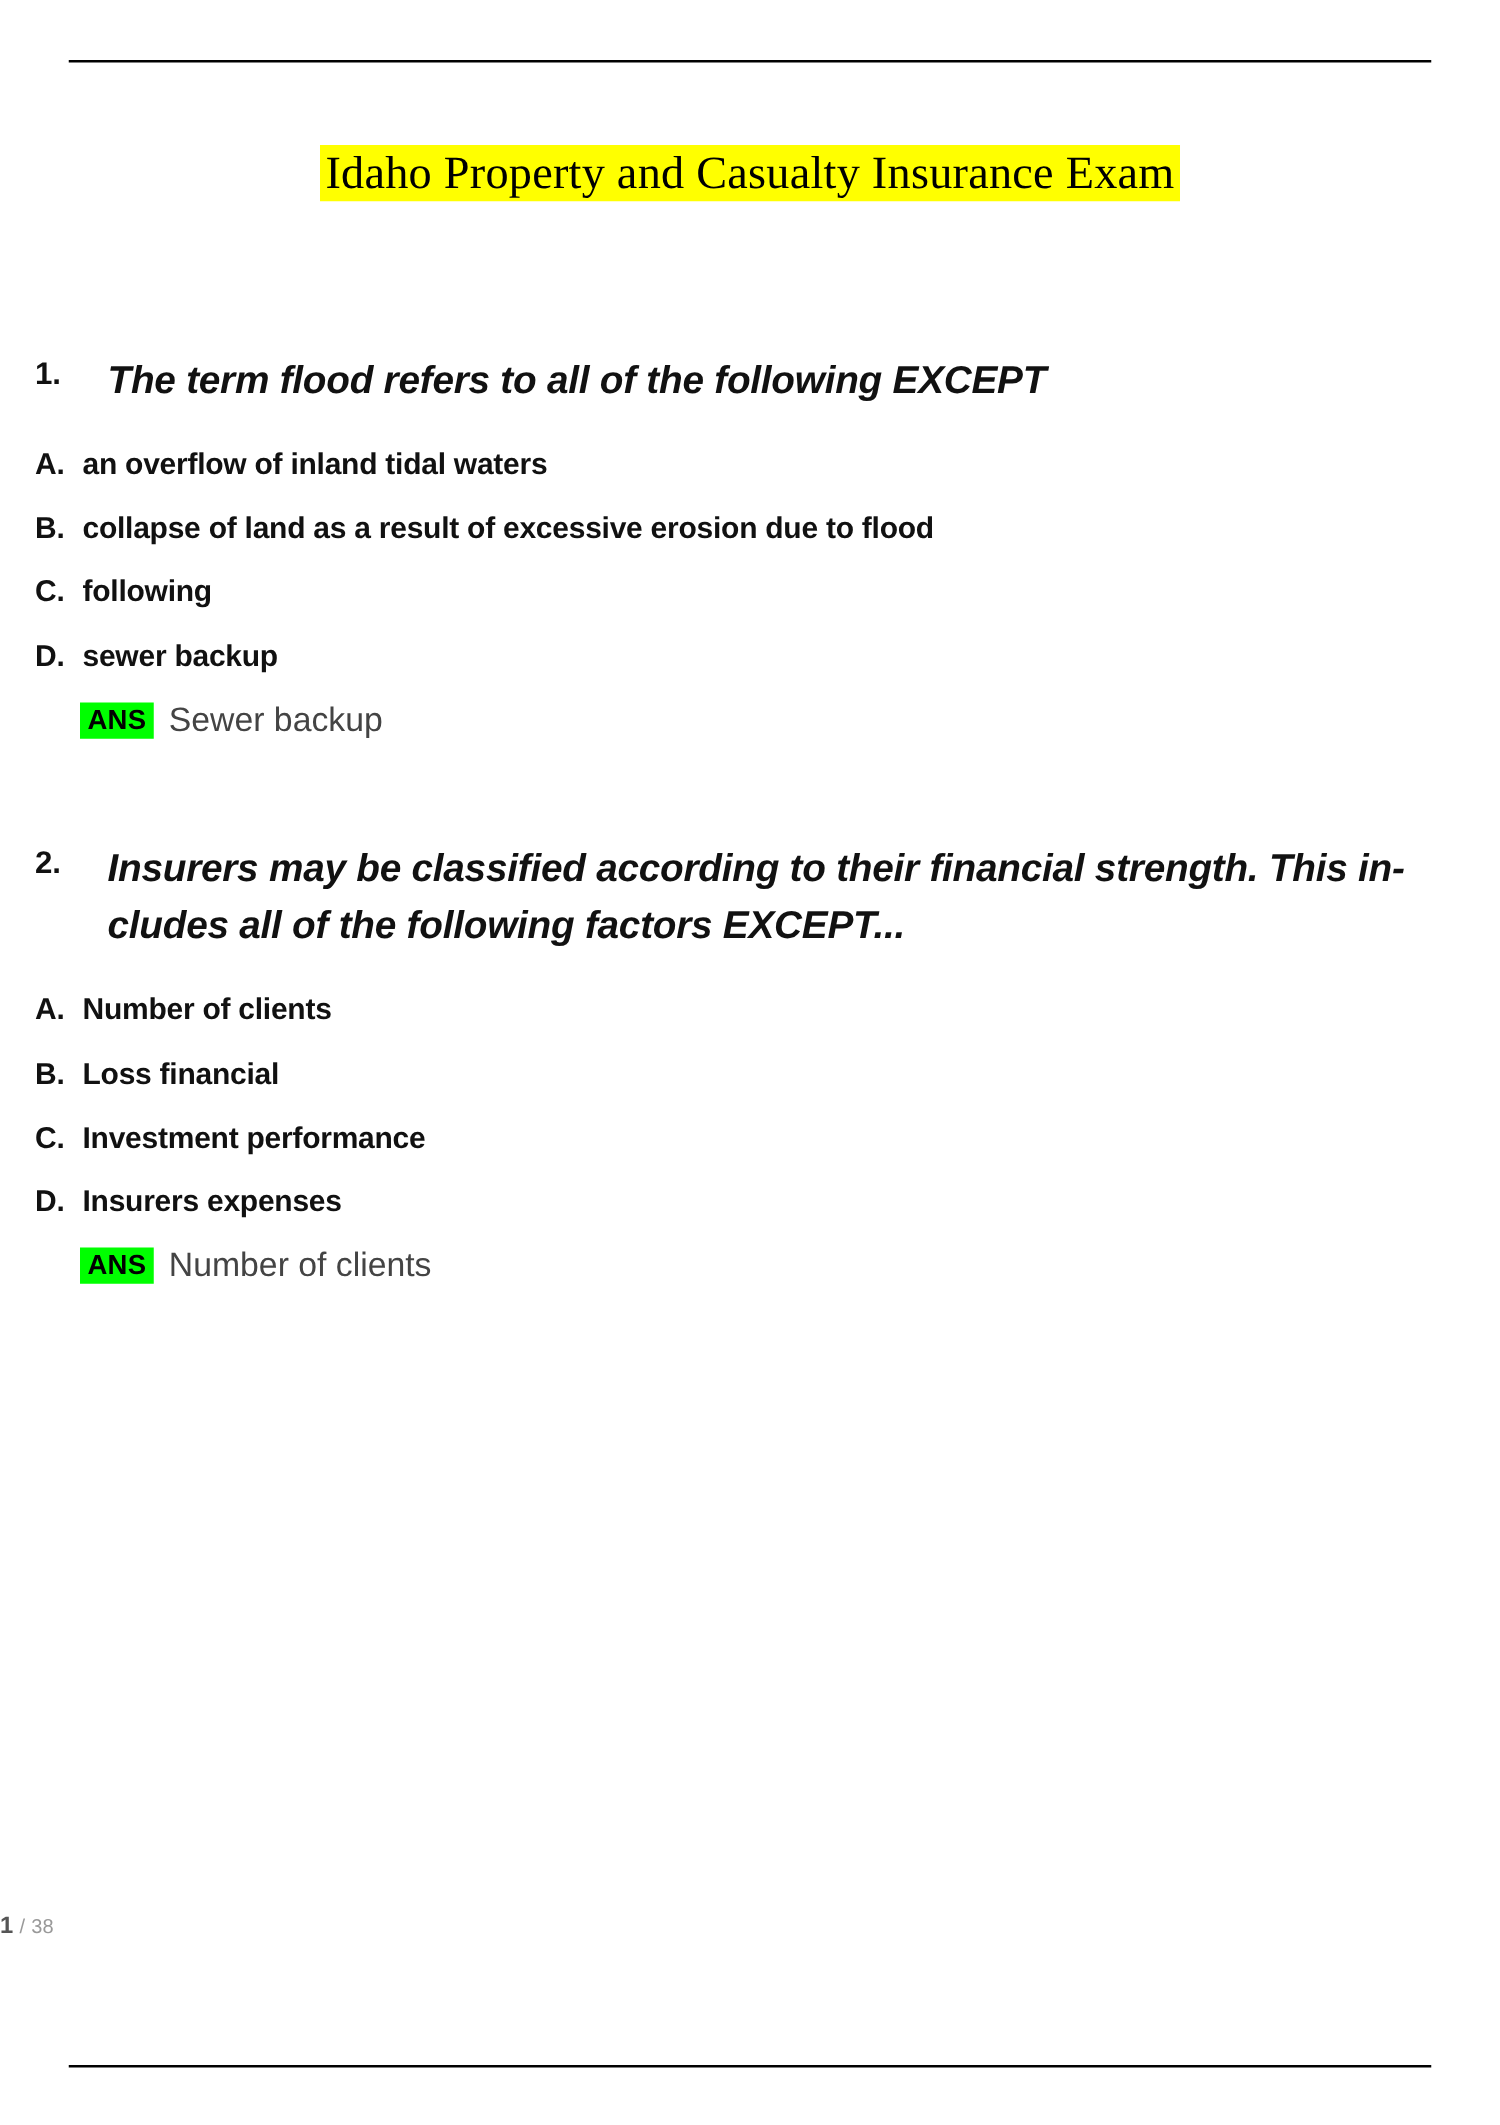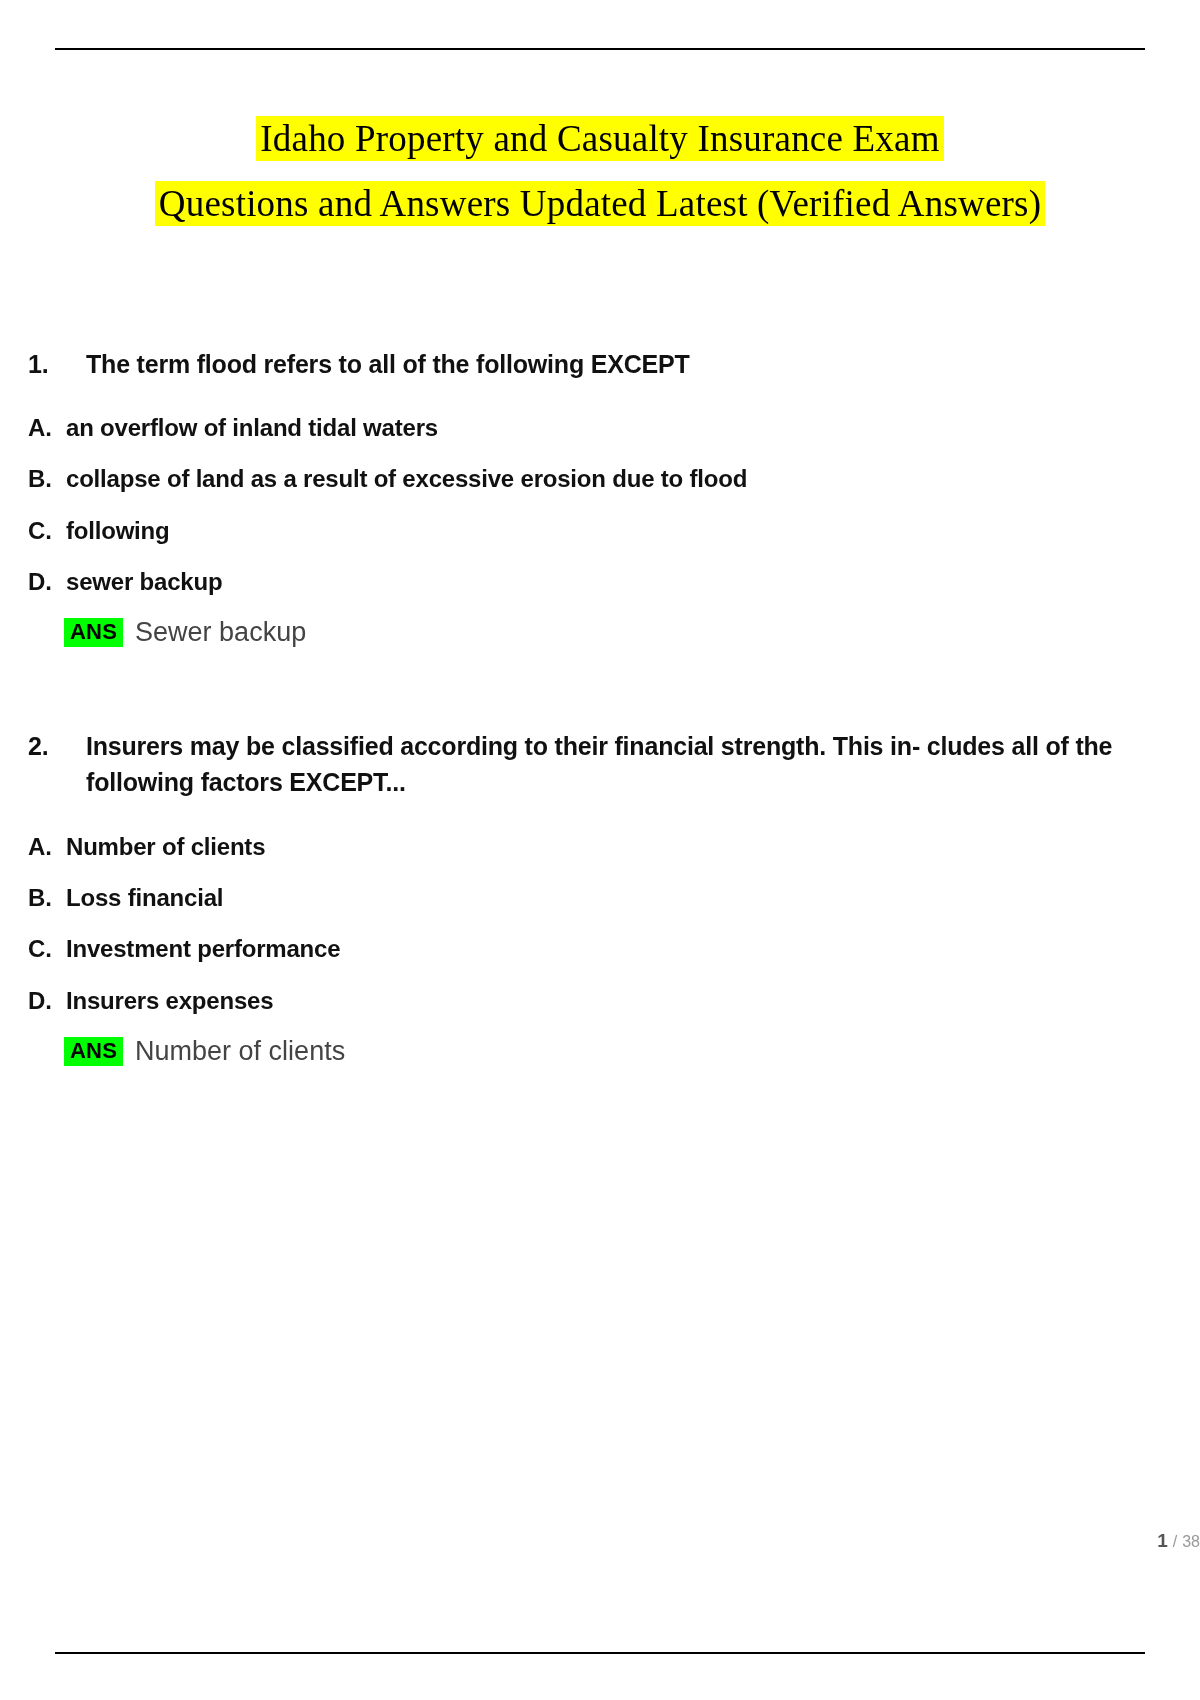--- a/index.html
+++ b/index.html
@@ -74,22 +74,23 @@
     color: #111111;
   }
   .q-num {
     flex: 0 0 auto;
     width: 58px;
     font-size: 25px;
     font-weight: bold;
   }
   .q-text {
     flex: 1 1 auto;
-    font-size: 25px;
-    font-weight: bold;
+    font-size: 31px;
+    font-weight: bold;
+    font-style: italic;
   }
 
   .opts {
     margin-top: 30px;
   }
   .opt {
     display: flex;
     align-items: flex-start;
     font-size: 24px;
     font-weight: bold;
@@ -126,23 +127,23 @@
     font-size: 27px;
     color: #444444;
     font-weight: normal;
   }
 
   .gap-between-q { height: 72px; }
 
   .footer {
     position: absolute;
     left: 0;
-    right: 0;
+    right: 12px;
     top: 1530px;
-    text-align: right;
+    text-align: left;
     font-size: 18px;
     color: #7a7a7a;
   }
   .footer .cur {
     color: #555555;
     font-weight: bold;
     font-size: 19px;
   }
   .footer .sep { color: #999999; font-size: 16px; }
   .footer .tot { color: #999999; font-size: 16px; }
@@ -151,21 +152,20 @@
 <body>
 
 <div class="page">
 
   <div class="rule rule-top"></div>
 
   <div class="content">
 
     <div class="title-block">
       <span class="title-line"><span class="hl-yellow">Idaho Property and Casualty Insurance Exam</span></span>
-      <span class="title-line"><span class="hl-yellow">Questions and Answers Updated Latest (Verified Answers)</span></span>
     </div>
 
     <div class="spacer-lg"></div>
 
     <div class="qblock">
       <div class="q-line">
         <span class="q-num">1.</span>
         <span class="q-text">The term flood refers to all of the following EXCEPT</span>
       </div>
 

